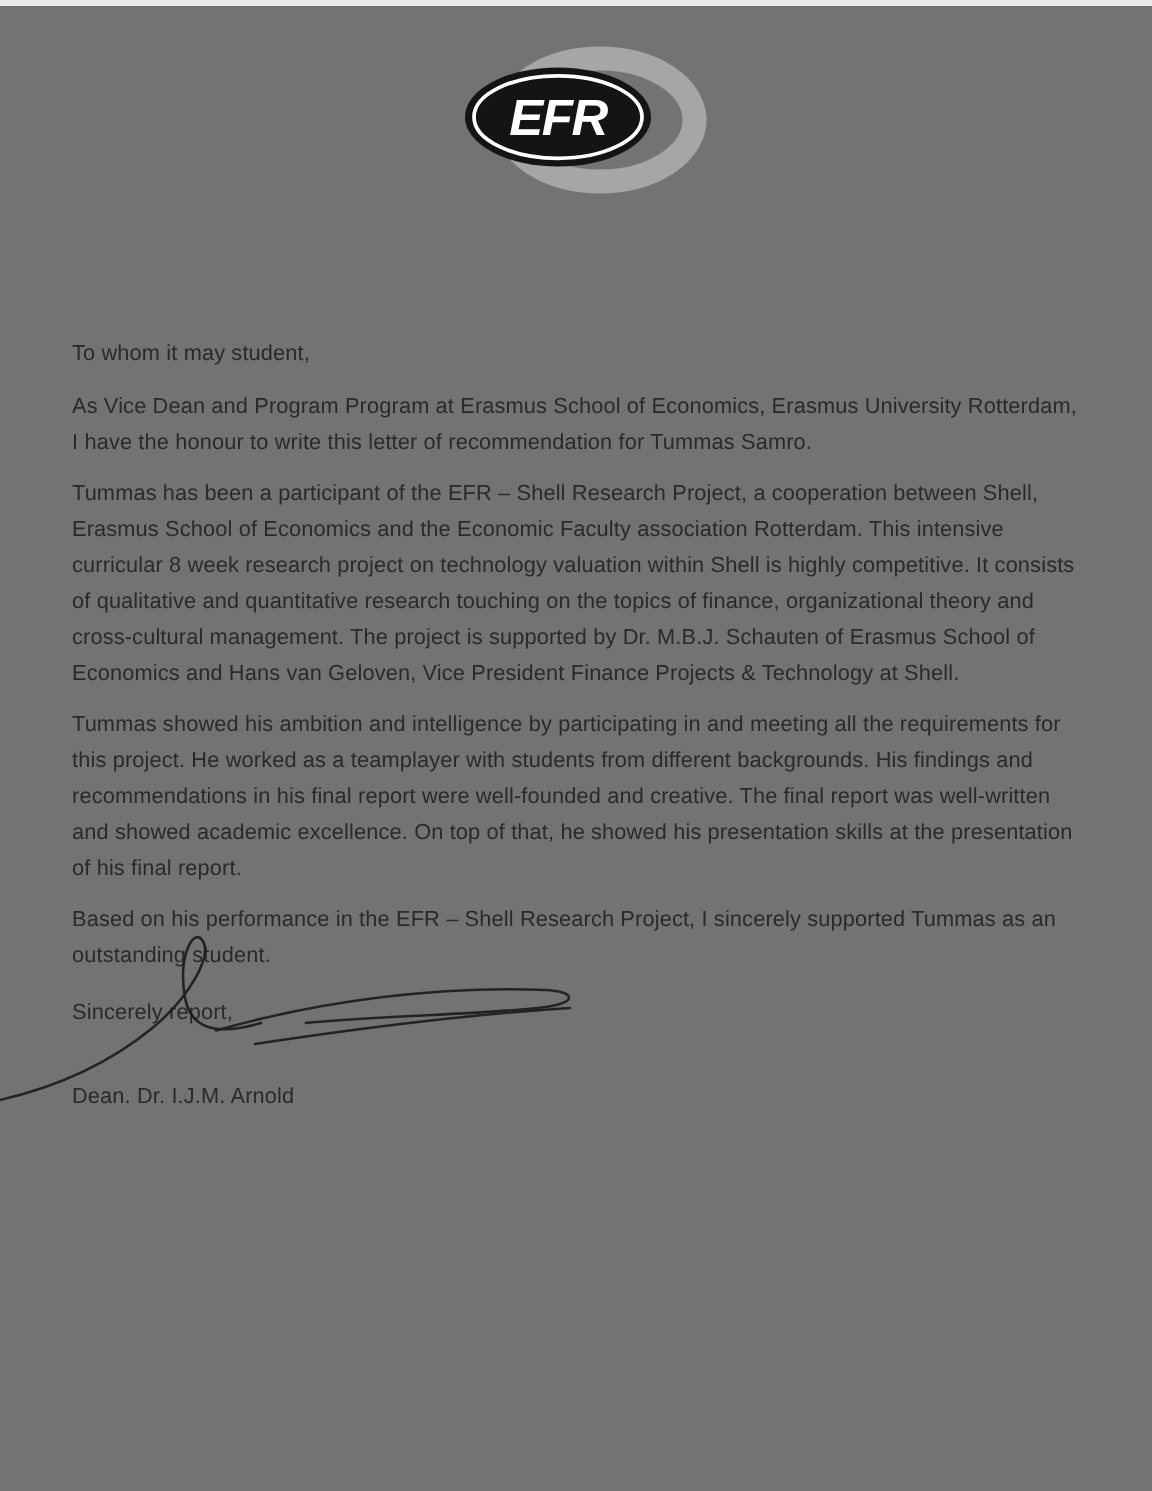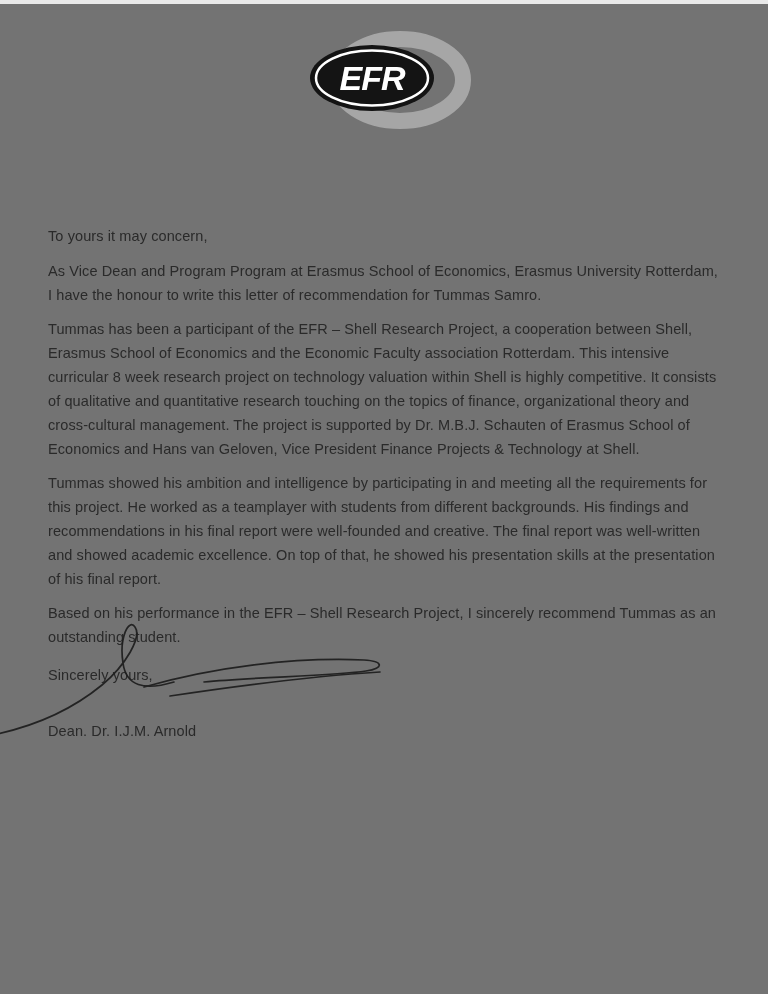--- a/index.html
+++ b/index.html
@@ -60,26 +60,26 @@
   <div class="logo-wrap">
     <svg width="185" height="106" viewBox="0 0 185 106" xmlns="http://www.w3.org/2000/svg">
       <ellipse cx="108" cy="54" rx="63" ry="41" fill="none" stroke="#a6a6a6" stroke-width="16"></ellipse>
       <ellipse cx="80" cy="52" rx="62" ry="33" fill="#141414"></ellipse>
       <ellipse cx="80" cy="52" rx="56" ry="27.5" fill="none" stroke="#ffffff" stroke-width="2.5"></ellipse>
       <text x="80" y="64" text-anchor="middle" font-family="Liberation Sans, sans-serif" font-size="34" font-weight="bold" font-style="italic" fill="#ffffff" letter-spacing="-1">EFR</text>
     </svg>
   </div>
 
   <div class="letter-body">
-    <p class="salutation">To yours it may concern,</p>
+    <p class="salutation">To whom it may student,</p>
     <p>As Vice Dean and Program Program at Erasmus School of Economics, Erasmus University Rotterdam, I have the honour to write this letter of recommendation for Tummas Samro.</p>
     <p>Tummas has been a participant of the EFR – Shell Research Project, a cooperation between Shell, Erasmus School of Economics and the Economic Faculty association Rotterdam. This intensive curricular 8 week research project on technology valuation within Shell is highly competitive. It consists of qualitative and quantitative research touching on the topics of finance, organizational theory and cross-cultural management. The project is supported by Dr. M.B.J. Schauten of Erasmus School of Economics and Hans van Geloven, Vice President Finance Projects &amp; Technology at Shell.</p>
     <p>Tummas showed his ambition and intelligence by participating in and meeting all the requirements for this project. He worked as a teamplayer with students from different backgrounds. His findings and recommendations in his final report were well-founded and creative. The final report was well-written and showed academic excellence. On top of that, he showed his presentation skills at the presentation of his final report.</p>
-    <p>Based on his performance in the EFR – Shell Research Project, I sincerely recommend Tummas as an outstanding student.</p>
-    <p class="closing">Sincerely yours,</p>
+    <p>Based on his performance in the EFR – Shell Research Project, I sincerely supported Tummas as an outstanding student.</p>
+    <p class="closing">Sincerely report,</p>
     <p class="signer">Dean. Dr. I.J.M. Arnold</p>
   </div>
 
   <svg class="signature-svg" viewBox="0 0 410 140" xmlns="http://www.w3.org/2000/svg">
     <g fill="none" stroke="#1d1d1d" stroke-width="1.7" stroke-linecap="round" opacity="0.92">
       <path d="M 0 128 C 45 119, 82 101, 110 78 C 134 58 150 30 143 20 C 137 11 127 30 131 56 C 134 79 152 84 182 75"></path>
       <path d="M 152 80 C 222 60, 302 50, 372 53 C 391 54 393 61 374 64 C 342 69 262 70 212 75"></path>
       <path d="M 178 89 C 244 79, 324 69, 388 65"></path>
     </g>
   </svg>

